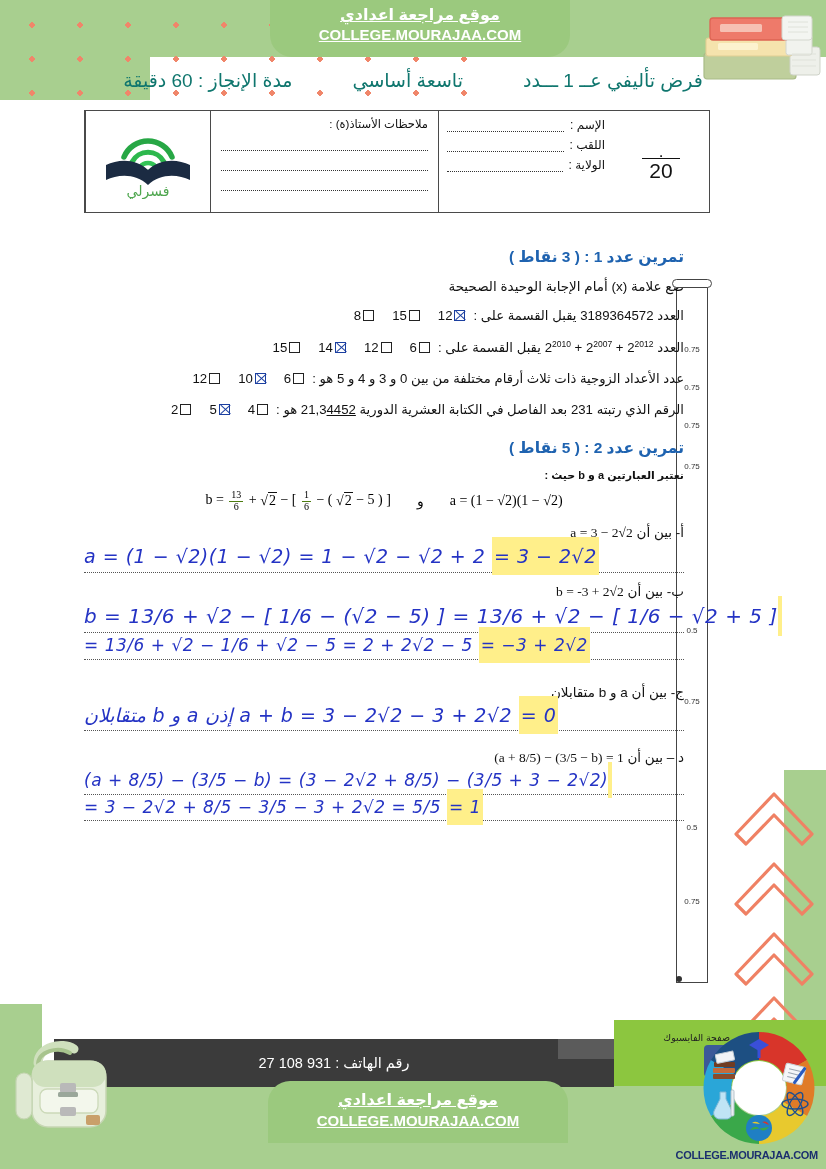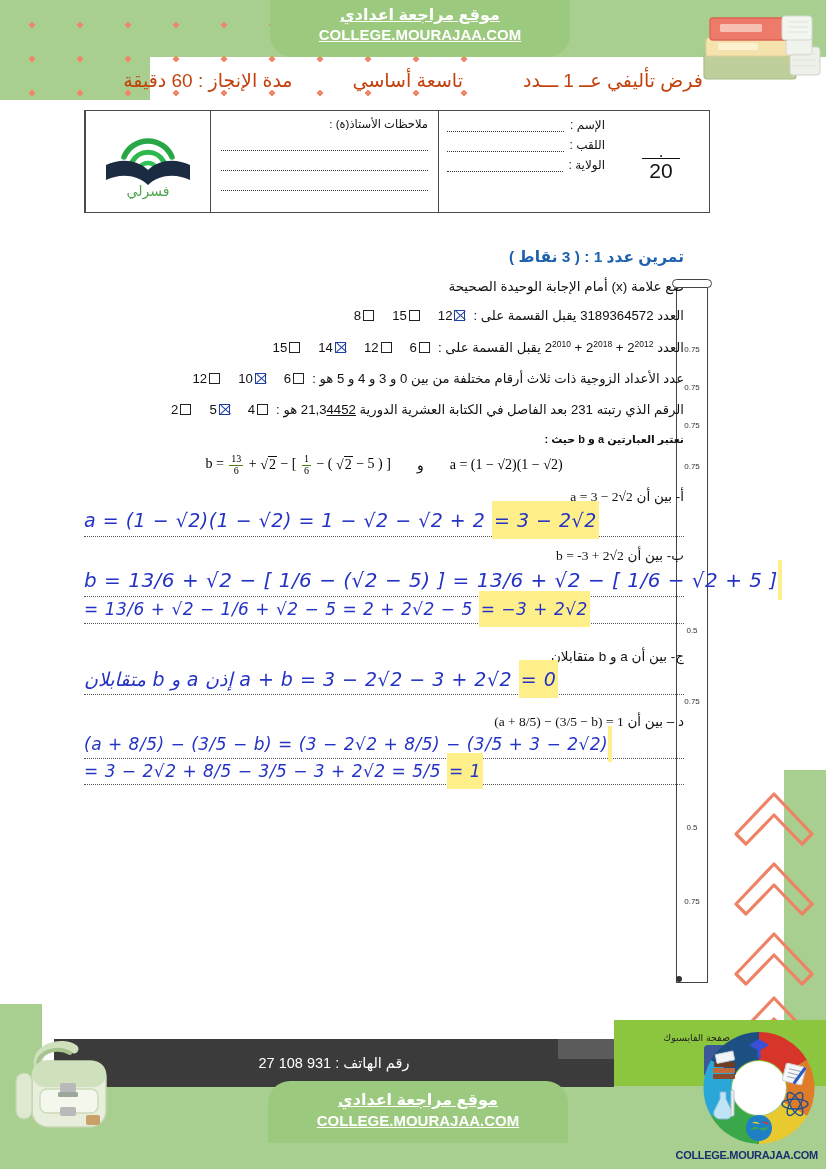--- a/index.html
+++ b/index.html
@@ -43,21 +43,21 @@
 
   
   .books-stack{ position:absolute; right:2px; top:8px; width:128px; height:92px; z-index:6; }
 
   
   .header-line{
     position:absolute; left:0; top:58px; width:826px; height:44px; z-index:5;
     display:flex; align-items:center; justify-content:center; gap:60px;
     padding:0 90px;
   }
-  .header-line span{ font-size:19px; color:#c2410c; white-space:nowrap; }
+  .header-line span{ font-size:19px; color:#0f766e; white-space:nowrap; }
 
   
   .info-table{
     position:absolute; left:84px; top:110px; width:626px; height:103px;
     border:1.3px solid #4a4a4a; display:flex; flex-direction:row-reverse;
     background:#fff; z-index:5;
   }
   .it-cell{ border-left:1.3px solid #4a4a4a; position:relative; }
   .it-cell:last-child{ border-left:none; }
   .it-logo{ width:125px; display:flex; align-items:center; justify-content:center; }
@@ -316,21 +316,21 @@
       <span>15</span>
     </span>
     <span class="opt">
       <span class="box"></span>
       <span>8</span>
     </span>
   </div>
 
   <div class="mcq">
     <span class="q">
-      <span>العدد 2</span><sup>2012</sup><span> + 2</span><sup>2018</sup><span> + 2</span><sup>2010</sup><span> يقبل القسمة على :</span>
+      <span>العدد 2</span><sup>2012</sup><span> + 2</span><sup>2007</sup><span> + 2</span><sup>2010</sup><span> يقبل القسمة على :</span>
     </span>
     <span class="opt">
       <span class="box"></span>
       <span>6</span>
     </span>
     <span class="opt">
       <span class="box"></span>
       <span>12</span>
     </span>
     <span class="opt">
@@ -370,20 +370,21 @@
     <span class="opt">
       <span class="box checked"></span>
       <span>5</span>
     </span>
     <span class="opt">
       <span class="box"></span>
       <span>2</span>
     </span>
   </div>
 
+  <div class="ex-title" style="margin-top:22px">تمرين عدد 2 : ( 5 نقاط )</div>
   <div class="stmt">نعتبر العبارتين a و b حيث :</div>
 
   <div class="formula-row">
     <span>
       b = <span class="frac">
           <span class="n">13</span>
           <span>6</span>
         </span>
       + <span class="sq">√<span class="rad">2</span></span> − [ <span class="frac">
           <span class="n">1</span>

